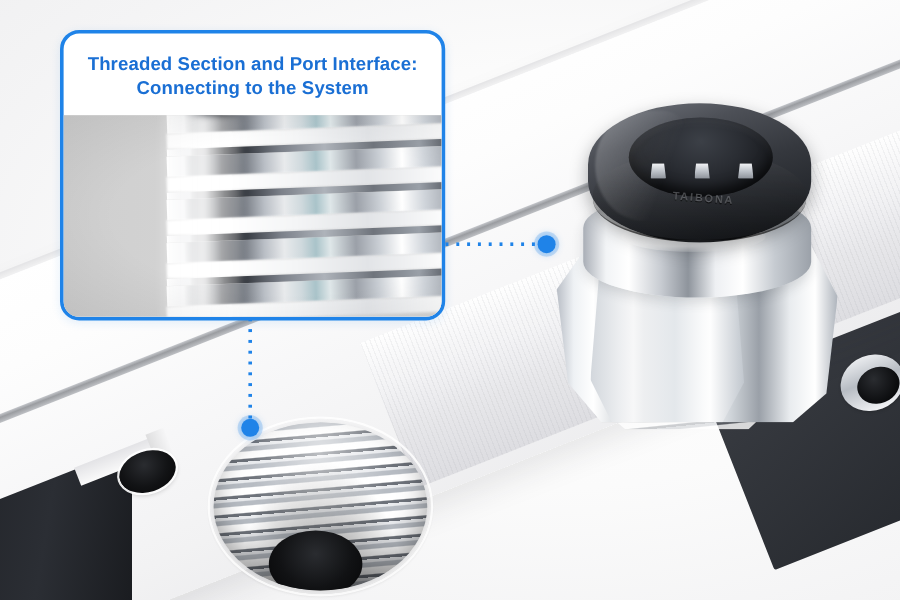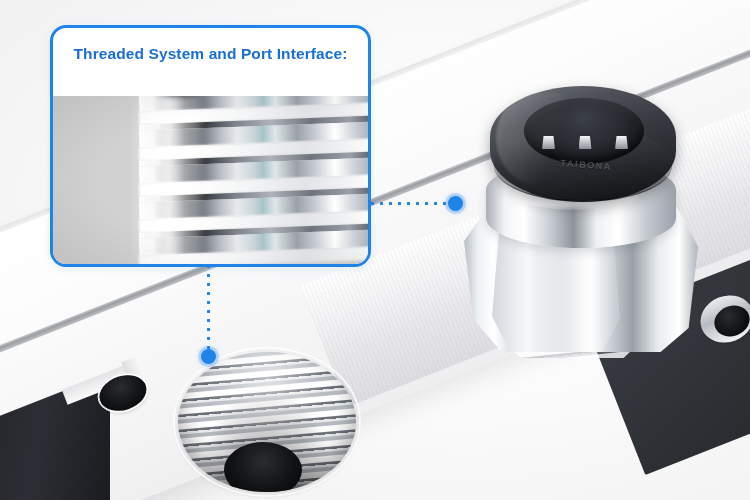--- a/index.html
+++ b/index.html
@@ -358,21 +358,22 @@
   </div>
 
   <div class="dotline horiz" style="left:368px;top:202px;width:82px;"></div>
   <div class="enddot" style="left:448px;top:196px;"></div>
 
   <div class="dotline vert" style="left:207px;top:262px;height:92px;"></div>
   <div class="enddot" style="left:201px;top:349px;"></div>
 
   <div class="callout">
     <div class="callout-title">
-      <span>Threaded System and Port Interface:</span>
+      <span>Threaded Section and Port Interface:</span>
+      <span class="l2">Connecting to the System</span>
     </div>
     <div class="callout-img">
       <div class="macro-flat"></div>
       <div class="macro-threads">
 
         <div class="band" style="top:8px;"></div>
         <div class="band valley" style="top:25px;"></div>
         <div class="band crest" style="top:38px;"></div>
         <div class="band" style="top:44px;"></div>
         <div class="band valley" style="top:61px;"></div>

